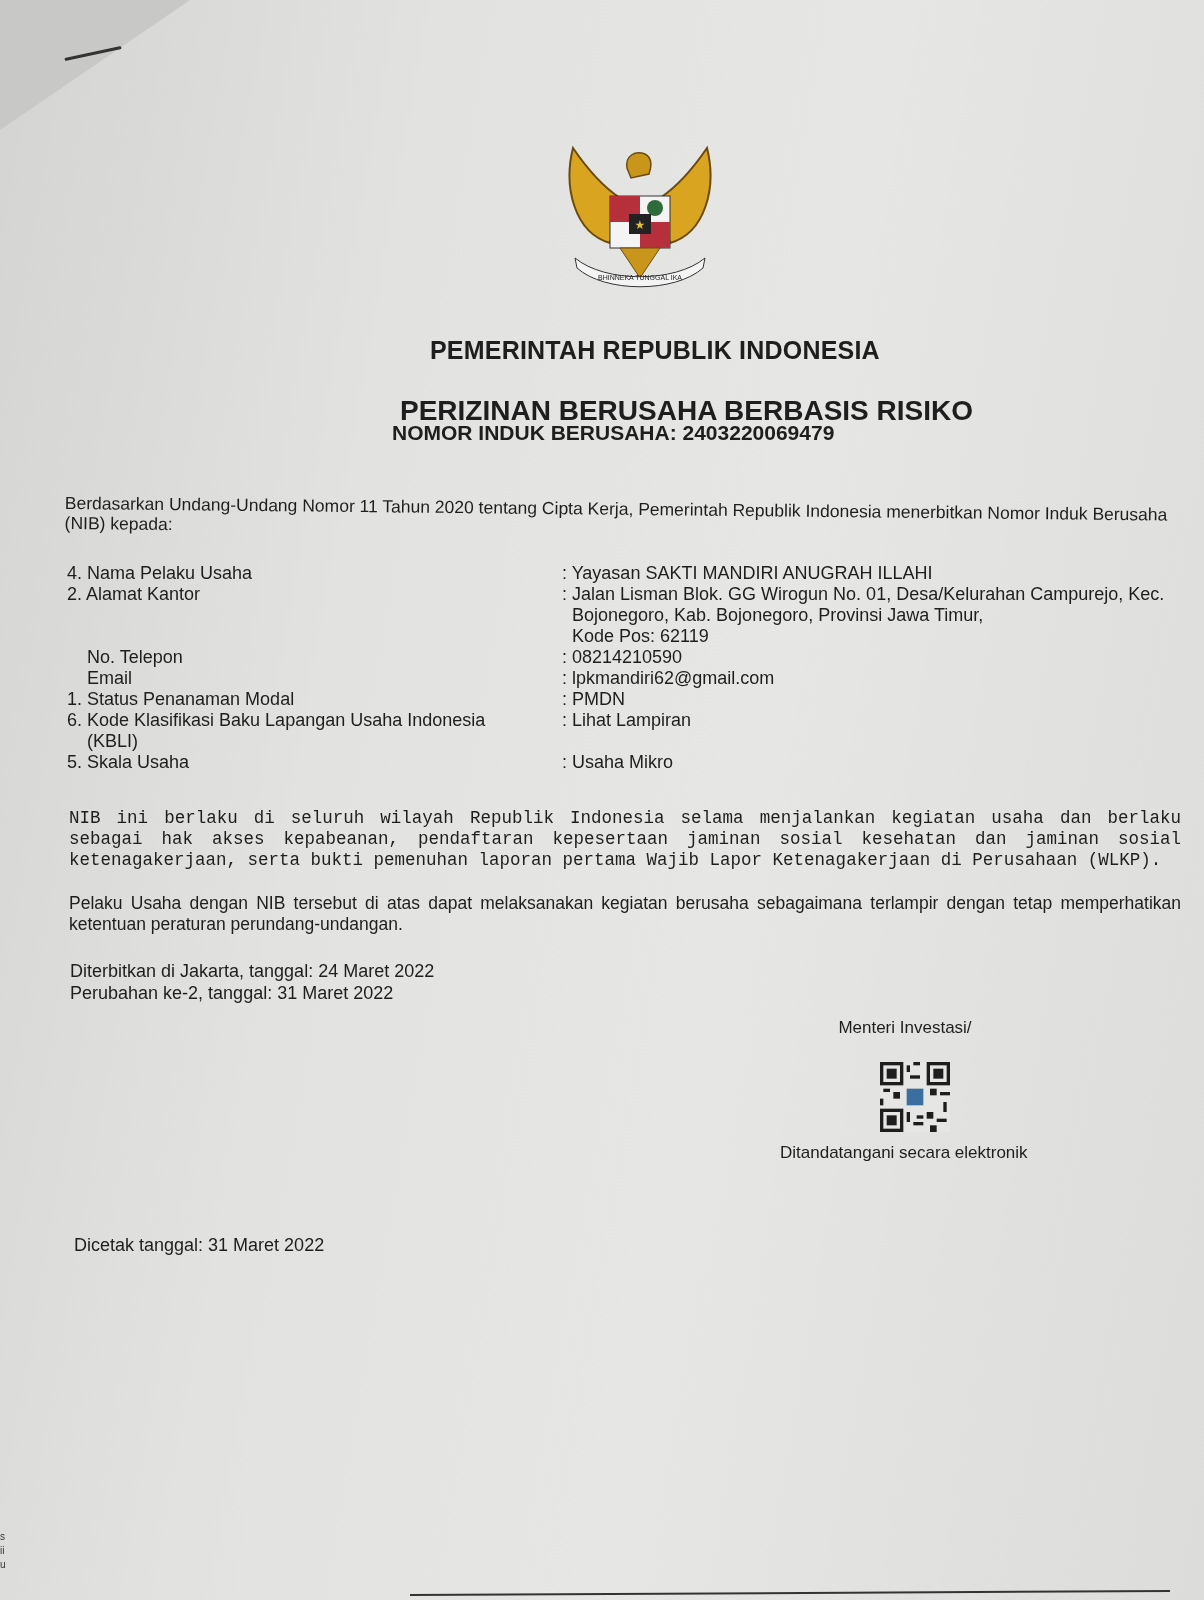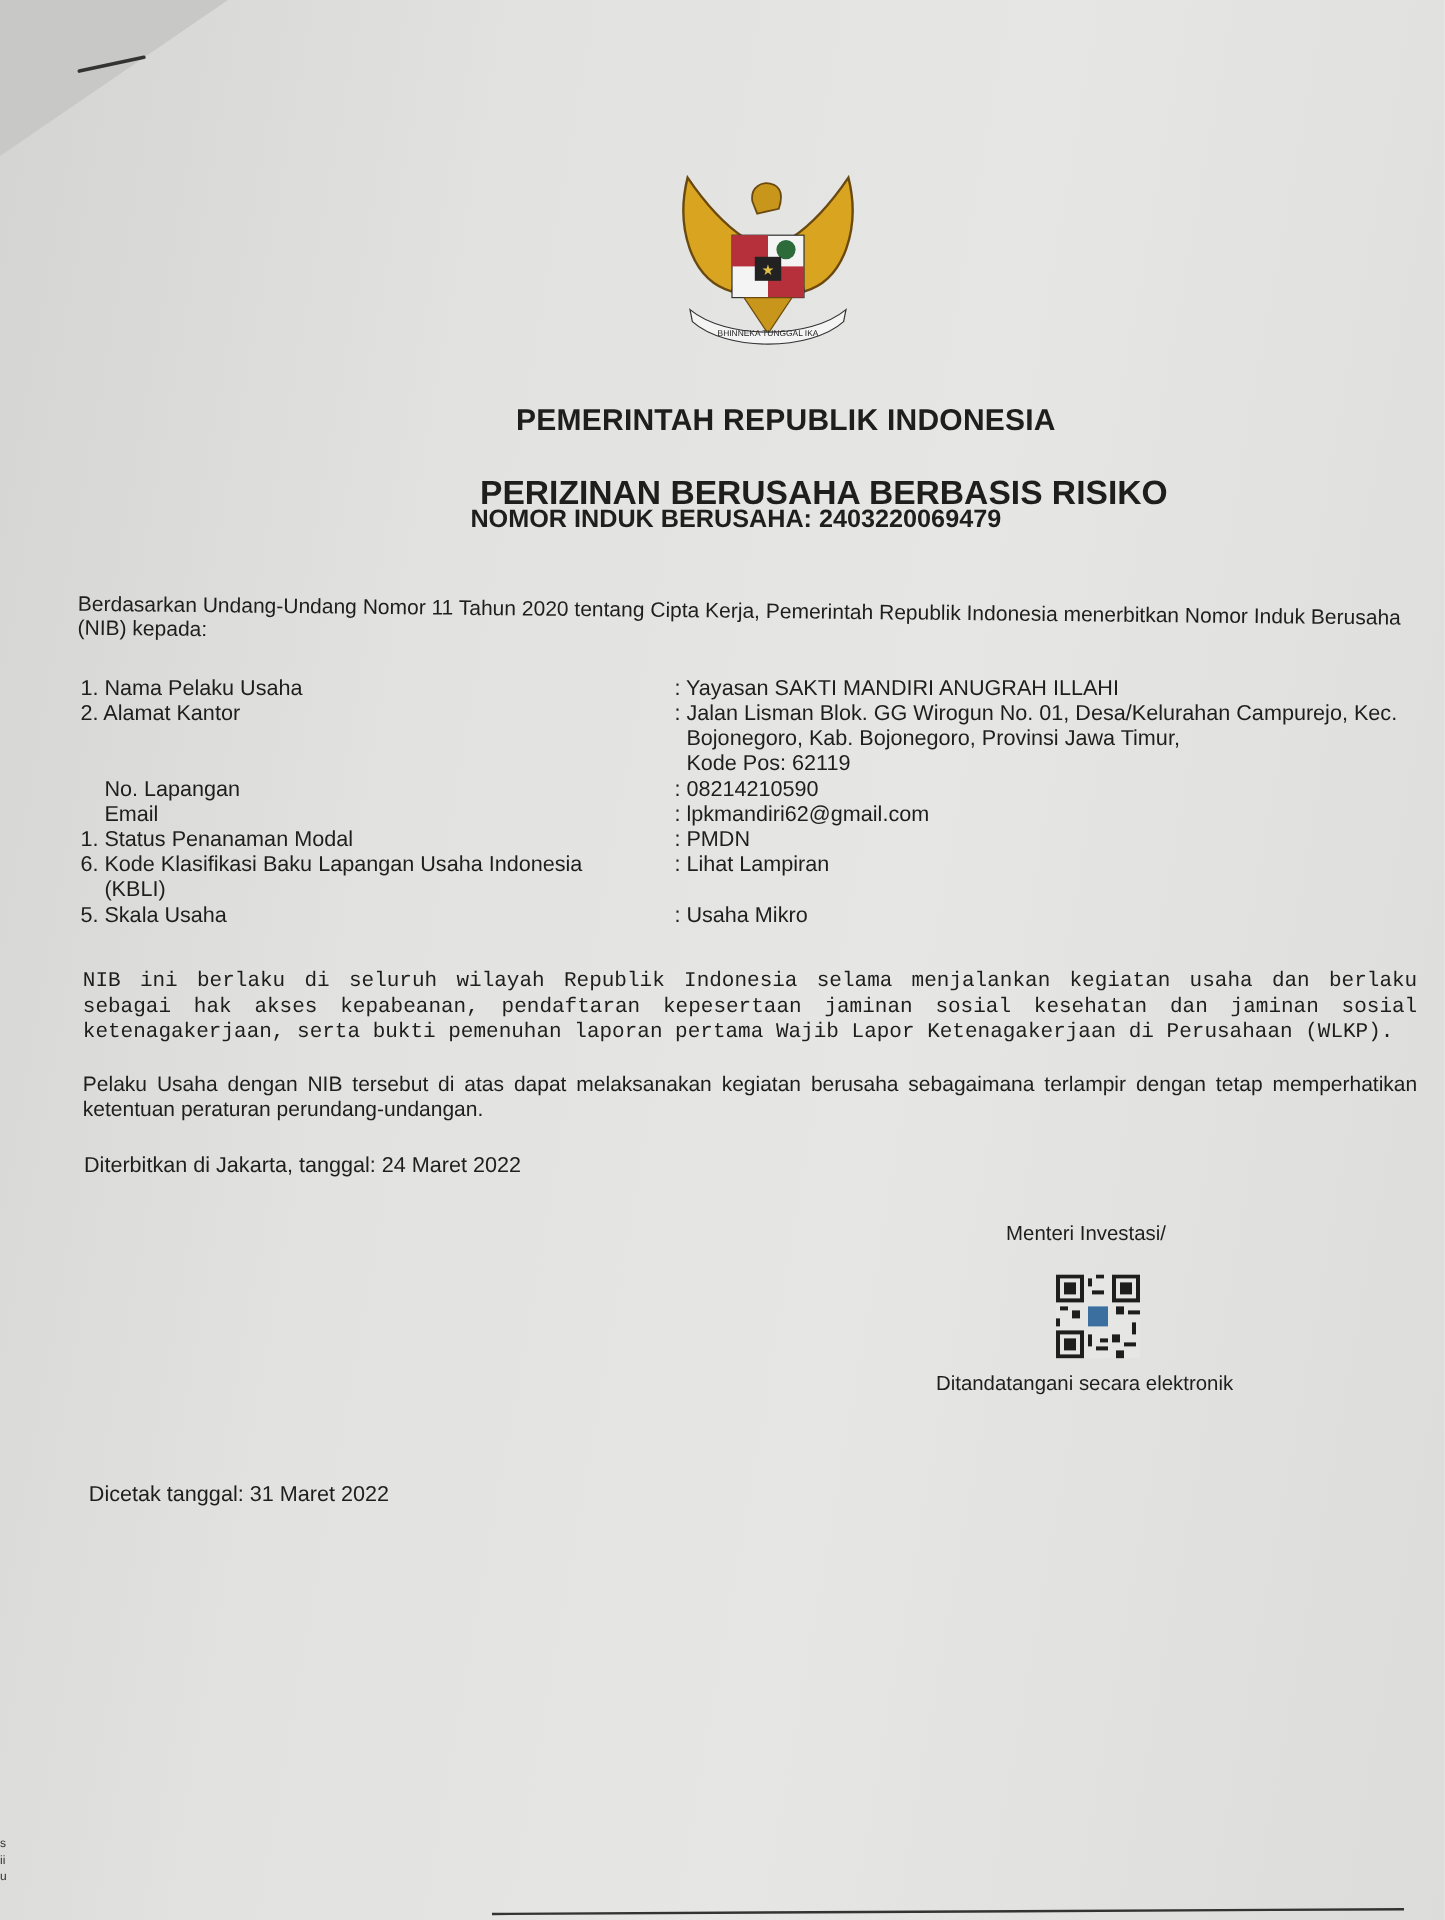--- a/index.html
+++ b/index.html
@@ -56,37 +56,37 @@
 </svg>
 
 <div class="h1">PEMERINTAH REPUBLIK INDONESIA</div>
 <div class="h2">PERIZINAN BERUSAHA BERBASIS RISIKO</div>
 <div class="h3">NOMOR INDUK BERUSAHA: 2403220069479</div>
 
 <div class="intro">Berdasarkan Undang-Undang Nomor 11 Tahun 2020 tentang Cipta Kerja, Pemerintah Republik Indonesia menerbitkan Nomor Induk Berusaha (NIB) kepada:</div>
 
 <div class="fields">
   <div class="frow">
-      <span class="flabel">1. Nama Pelaku Usaha</span>
+      <span class="flabel">4. Nama Pelaku Usaha</span>
       <span class="fval">: Yayasan SAKTI MANDIRI ANUGRAH ILLAHI</span>
     </div>
   <div class="frow">
       <span class="flabel">2. Alamat Kantor</span>
       <span class="fval">: Jalan Lisman Blok. GG Wirogun No. 01, Desa/Kelurahan Campurejo, Kec.</span>
     </div>
   <div class="frow">
       <span class="flabel"></span>
       <span class="fval" style="left:505px">  Bojonegoro, Kab. Bojonegoro, Provinsi Jawa Timur,</span>
     </div>
   <div class="frow">
       <span class="flabel"></span>
       <span class="fval" style="left:505px">  Kode Pos: 62119</span>
     </div>
   <div class="frow">
-      <span class="flabel" style="left:20px">    No. Lapangan</span>
+      <span class="flabel" style="left:20px">    No. Telepon</span>
       <span class="fval">: 08214210590</span>
     </div>
   <div class="frow">
       <span class="flabel" style="left:20px">    Email</span>
       <span class="fval">: lpkmandiri62@gmail.com</span>
     </div>
   <div class="frow">
       <span class="flabel">1. Status Penanaman Modal</span>
       <span class="fval">: PMDN</span>
     </div>
@@ -102,20 +102,21 @@
       <span class="flabel">5. Skala Usaha</span>
       <span class="fval">: Usaha Mikro</span>
     </div>
 </div>
 
 <div class="para p1">NIB ini berlaku di seluruh wilayah Republik Indonesia selama menjalankan kegiatan usaha dan berlaku sebagai hak akses kepabeanan, pendaftaran kepesertaan jaminan sosial kesehatan dan jaminan sosial ketenagakerjaan, serta bukti pemenuhan laporan pertama Wajib Lapor Ketenagakerjaan di Perusahaan (WLKP).</div>
 <div class="para p2">Pelaku Usaha dengan NIB tersebut di atas dapat melaksanakan kegiatan berusaha sebagaimana terlampir dengan tetap memperhatikan ketentuan peraturan perundang-undangan.</div>
 
 <div class="dates">
   <div>Diterbitkan di Jakarta, tanggal: 24 Maret 2022</div>
+  <div>Perubahan ke-2, tanggal: 31 Maret 2022</div>
 </div>
 
 <div class="sign">
   <div>Menteri Investasi/</div>
 </div>
 
 <svg class="qr" viewBox="0 0 21 21">
   <rect width="21" height="21" fill="#e6e6e4"></rect>
   <g fill="#1e1e1e">
     <rect x="0" y="0" width="7" height="7"></rect>

